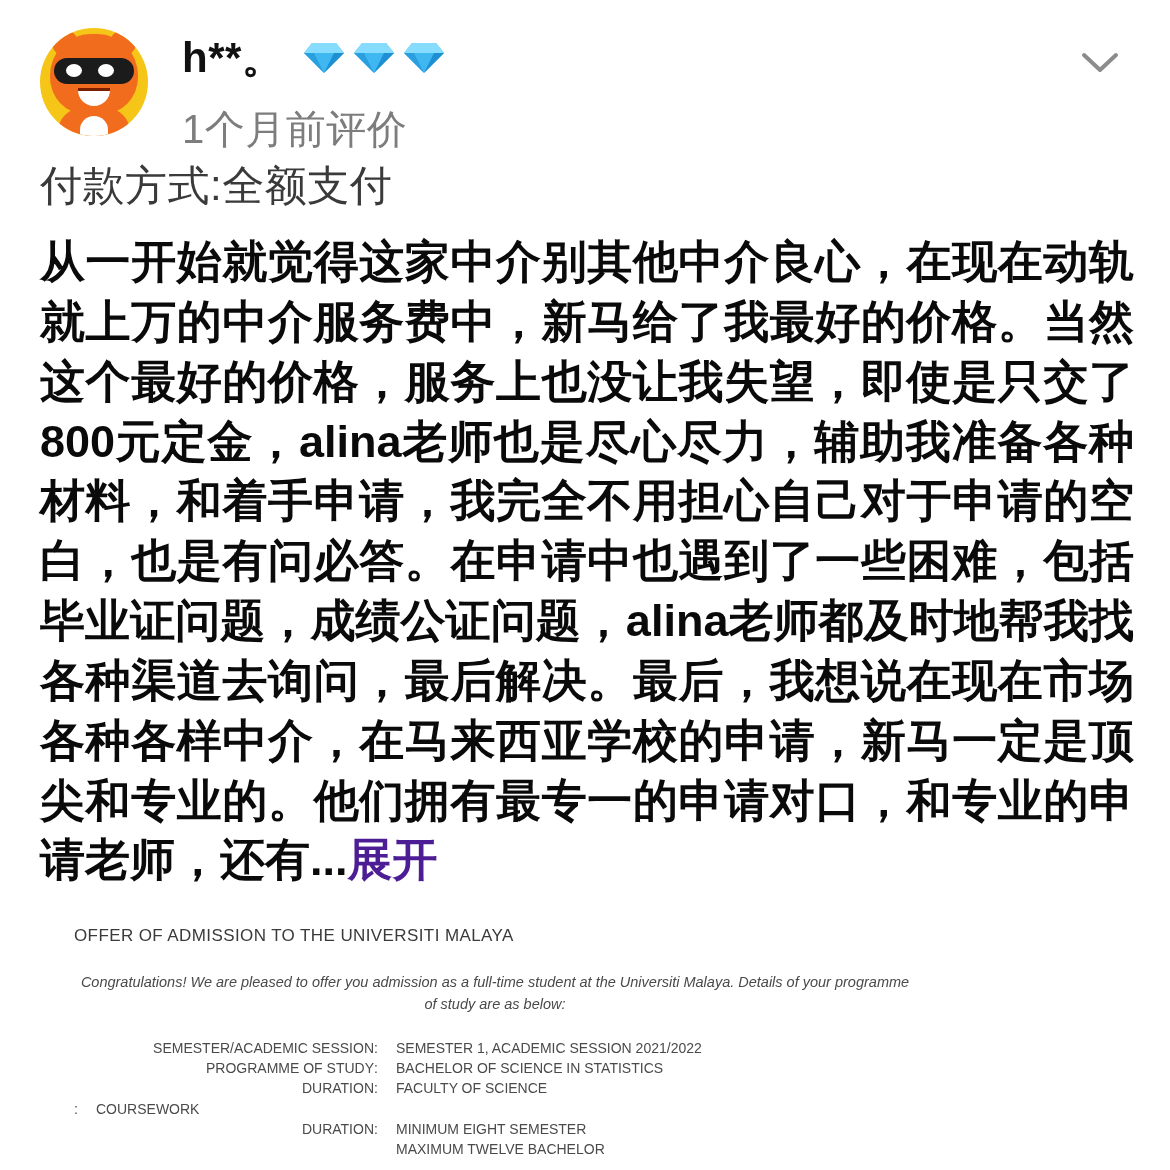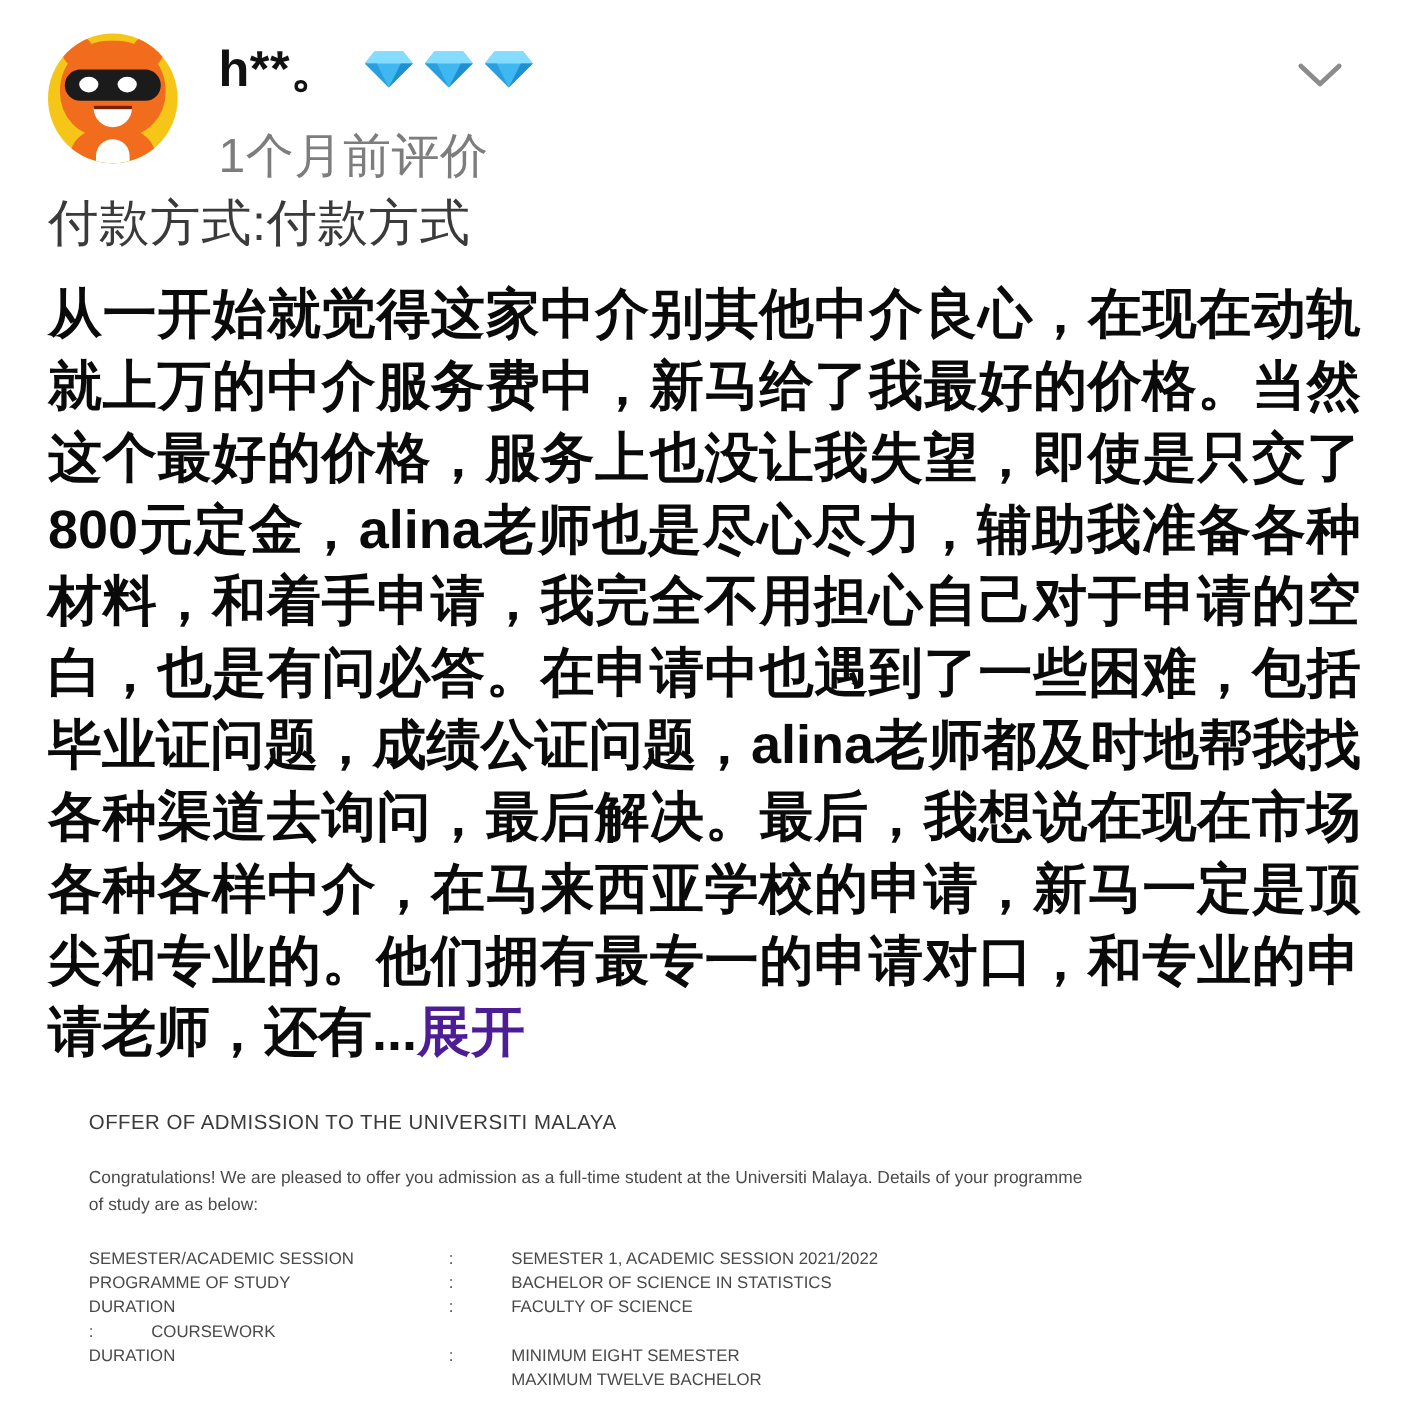--- a/index.html
+++ b/index.html
@@ -184,32 +184,34 @@
     color: #3a3a3a;
     padding-left: 38px;
     margin-bottom: 26px;
   }
   .doc-para {
     font-size: 14.5px;
     line-height: 1.5;
     color: #4a4a4a;
     padding-left: 38px;
     width: 880px;
+    font-style: italic;
     margin-bottom: 22px;
+    text-align: center;
   }
   .doc-table {
     padding-left: 38px;
     font-size: 14px;
     color: #4a4a4a;
     line-height: 1.45;
   }
   .doc-row { display: flex; }
-  .doc-row .label { width: 300px; flex: 0 0 300px; }
+  .doc-row .label { width: 300px; flex: 0 0 300px; text-align: right; }
   .doc-row .colon { width: 22px; flex: 0 0 22px; }
-  .doc-row .value { flex: 1 1 auto; margin-left: 30px; }
+  .doc-row .value { flex: 1 1 auto; }
   .doc-row .value .sub { display: block; }
 </style>
 </head>
 <body>
 
 <div class="review-card">
 
   <div class="header">
     <div class="avatar">
       <div class="ear-l"></div>
@@ -256,21 +258,21 @@
       <div class="time-text">1个月前评价</div>
     </div>
 
     <div class="chevron">
       <svg width="52" height="52" viewBox="0 0 52 52">
         <polyline points="10,19 26,34 42,19" fill="none" stroke="#8c8c8c" stroke-width="4" stroke-linecap="round" stroke-linejoin="round"></polyline>
       </svg>
     </div>
   </div>
 
-  <div class="payment-line">付款方式:付款方式</div>
+  <div class="payment-line">付款方式:全额支付</div>
 
   <div class="review-body">
     <span>从一开始就觉得这家中介别其他中介良心，在现在动轨就上万的中介服务费中，新马给了我最好的价格。当然这个最好的价格，服务上也没让我失望，即使是只交了800元定金，alina老师也是尽心尽力，辅助我准备各种材料，和着手申请，我完全不用担心自己对于申请的空白，也是有问必答。在申请中也遇到了一些困难，包括毕业证问题，成绩公证问题，alina老师都及时地帮我找各种渠道去询问，最后解决。最后，我想说在现在市场各种各样中介，在马来西亚学校的申请，新马一定是顶尖和专业的。他们拥有最专一的申请对口，和专业的申请老师，还有</span><span>...</span><span class="expand-link">展开</span>
   </div>
 
   <div class="doc-wrap">
     <div class="doc">
       <div class="doc-title">OFFER OF ADMISSION TO THE UNIVERSITI MALAYA</div>
       <div class="doc-para">Congratulations! We are pleased to offer you admission as a full-time student at the Universiti Malaya. Details of your programme of study are as below:</div>
 

